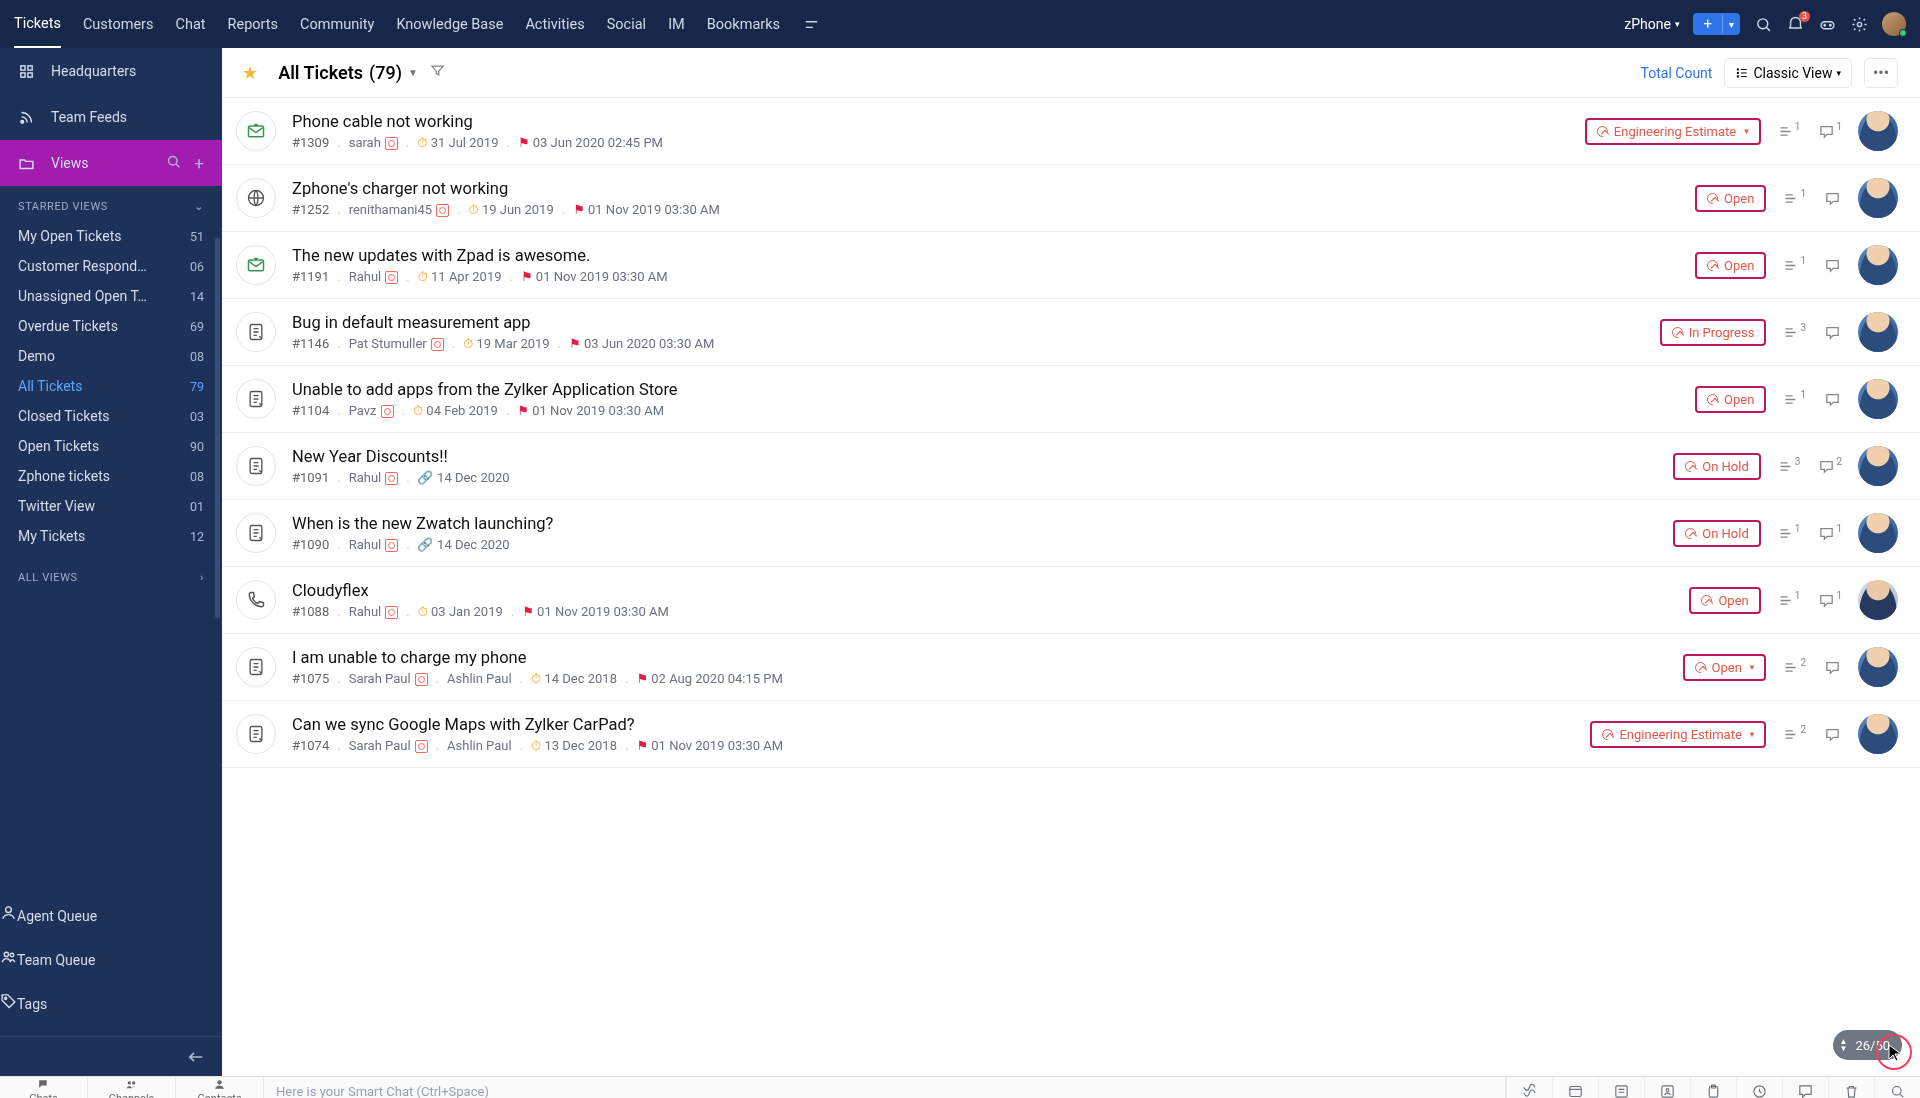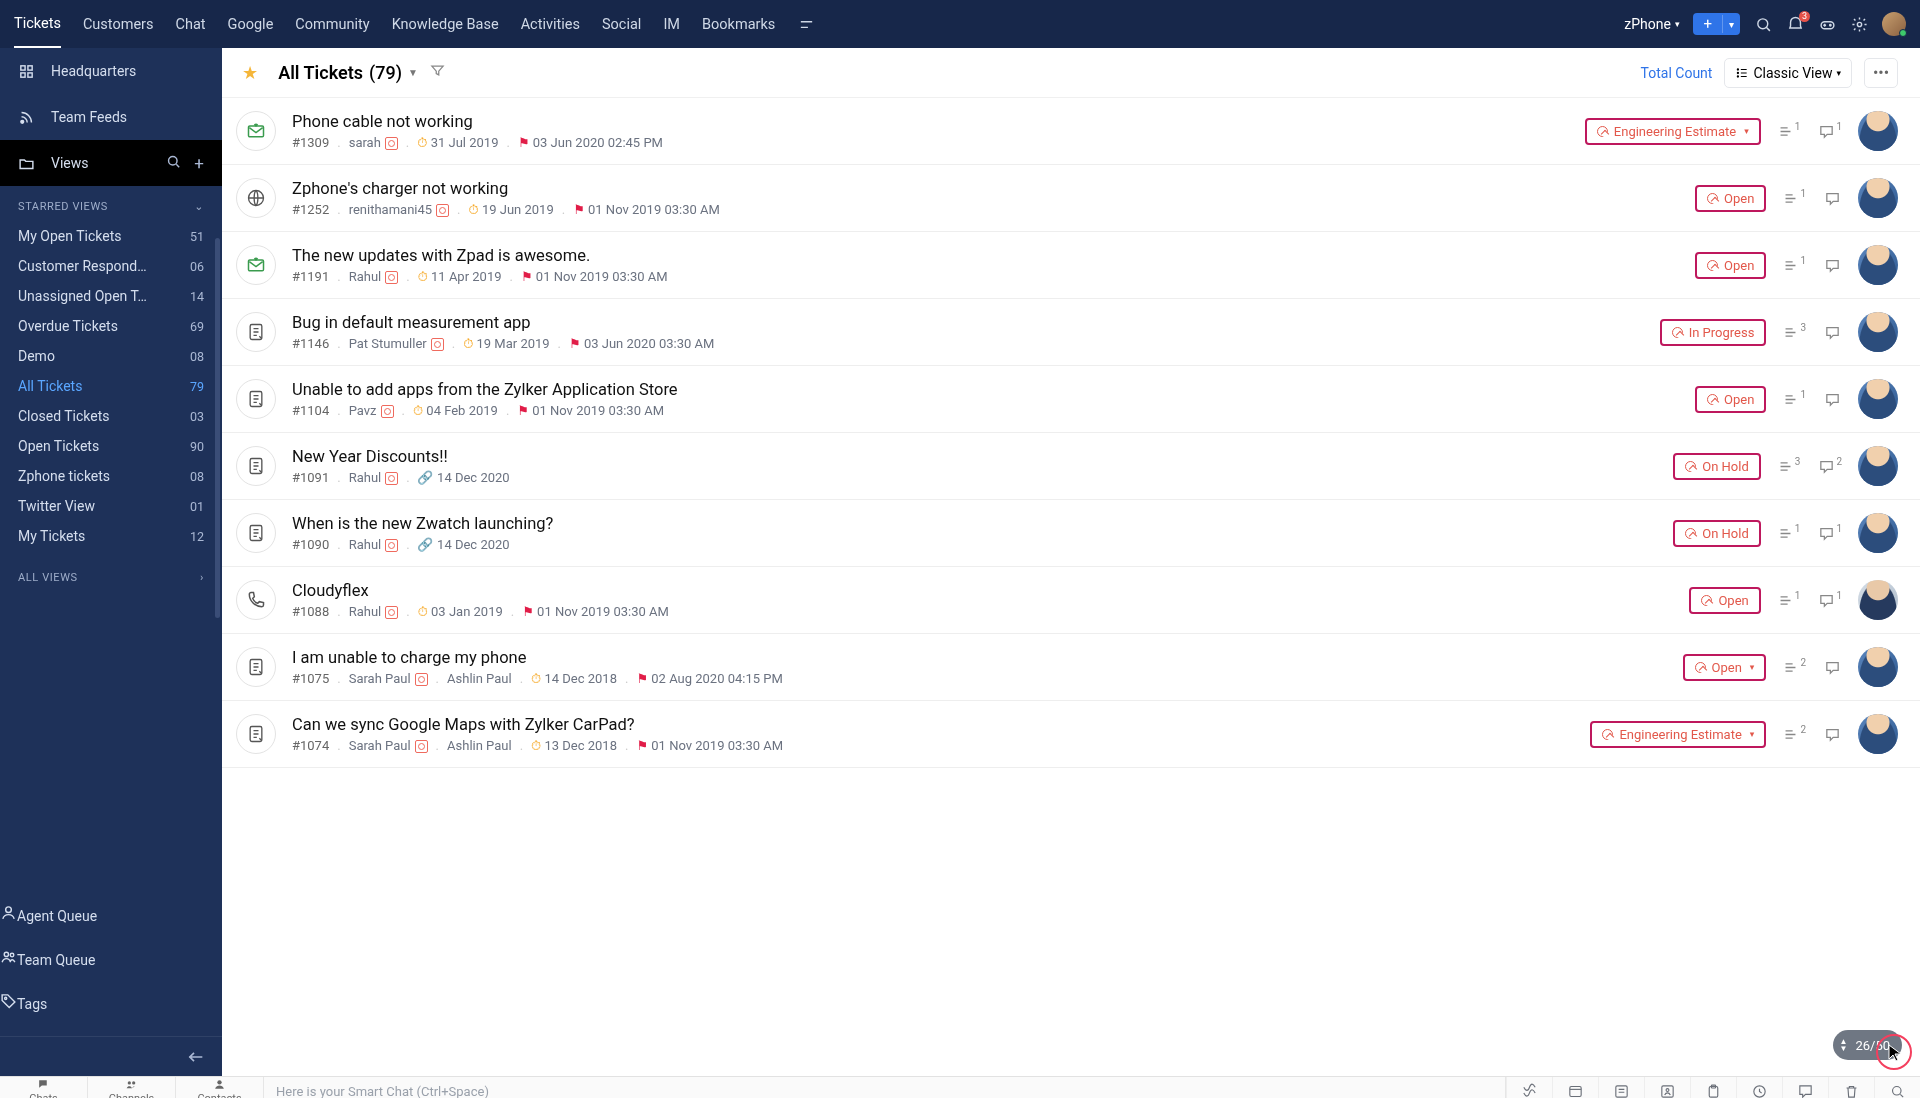--- a/index.html
+++ b/index.html
@@ -32,21 +32,21 @@
 .nbadge{position:absolute;top:-4px;right:-6px;background:#e6524a;color:#fff;font-size:9px;border-radius:7px;padding:0 3px;line-height:11px;}
 .avatar{width:24px;height:24px;border-radius:50%;background:linear-gradient(135deg,#c8a070,#8a6040);position:relative;}
 .avatar .dot{position:absolute;bottom:-1px;right:-1px;width:8px;height:8px;border-radius:50%;background:#3ec96b;border:1.5px solid var(--nav-bg);}
 
 
 .shell{display:flex;height:calc(100% - 40px - 30px);}
 .sidebar{width:222px;background:var(--side-bg);color:#d5deee;display:flex;flex-direction:column;font-size:14px;position:relative;}
 .side-top .srow{height:46px;display:flex;align-items:center;padding:0 18px;gap:16px;cursor:pointer;}
 .srow svg{width:17px;height:17px;flex:none;}
 .srow .label{flex:1;white-space:nowrap;overflow:hidden;text-overflow:ellipsis;}
-.srow.views{background:#000000;}
+.srow.views{background:#a21caf;}
 .srow .tail{display:flex;gap:12px;color:#aab8d4;}
 .section-h{padding:14px 18px 8px;font-size:11px;letter-spacing:.6px;color:#9eadc9;display:flex;align-items:center;justify-content:space-between;}
 .vlist{padding-bottom:6px;}
 .vitem{display:flex;align-items:center;justify-content:space-between;padding:7px 18px;cursor:pointer;font-size:14px;}
 .vitem .nm{white-space:nowrap;overflow:hidden;text-overflow:ellipsis;max-width:150px;}
 .vitem .ct{font-size:12.5px;color:#aab8d4;}
 .vitem.active{color:#5aa6ff;}
 .vitem.active .ct{color:#5aa6ff;}
 .side-bot{margin-top:auto;}
 .side-bot .srow{height:44px;}
@@ -111,21 +111,21 @@
 .caretdn{font-size:9px;}
 </style>
 </head>
 <body>
 
 <div class="topnav">
   <div class="tabs" id="nav-tabs">
       <div class="tab active">Tickets</div>
       <div class="tab">Customers</div>
       <div class="tab">Chat</div>
-      <div class="tab">Google</div>
+      <div class="tab">Reports</div>
       <div class="tab">Community</div>
       <div class="tab">Knowledge Base</div>
       <div class="tab">Activities</div>
       <div class="tab">Social</div>
       <div class="tab">IM</div>
       <div class="tab">Bookmarks</div>
     </div>
   <span class="navicon" style="margin-left:22px;">
       <svg viewBox="0 0 24 24" fill="none" stroke="currentColor" stroke-width="2">
         <path d="M4 8h16M4 16h10"></path>

